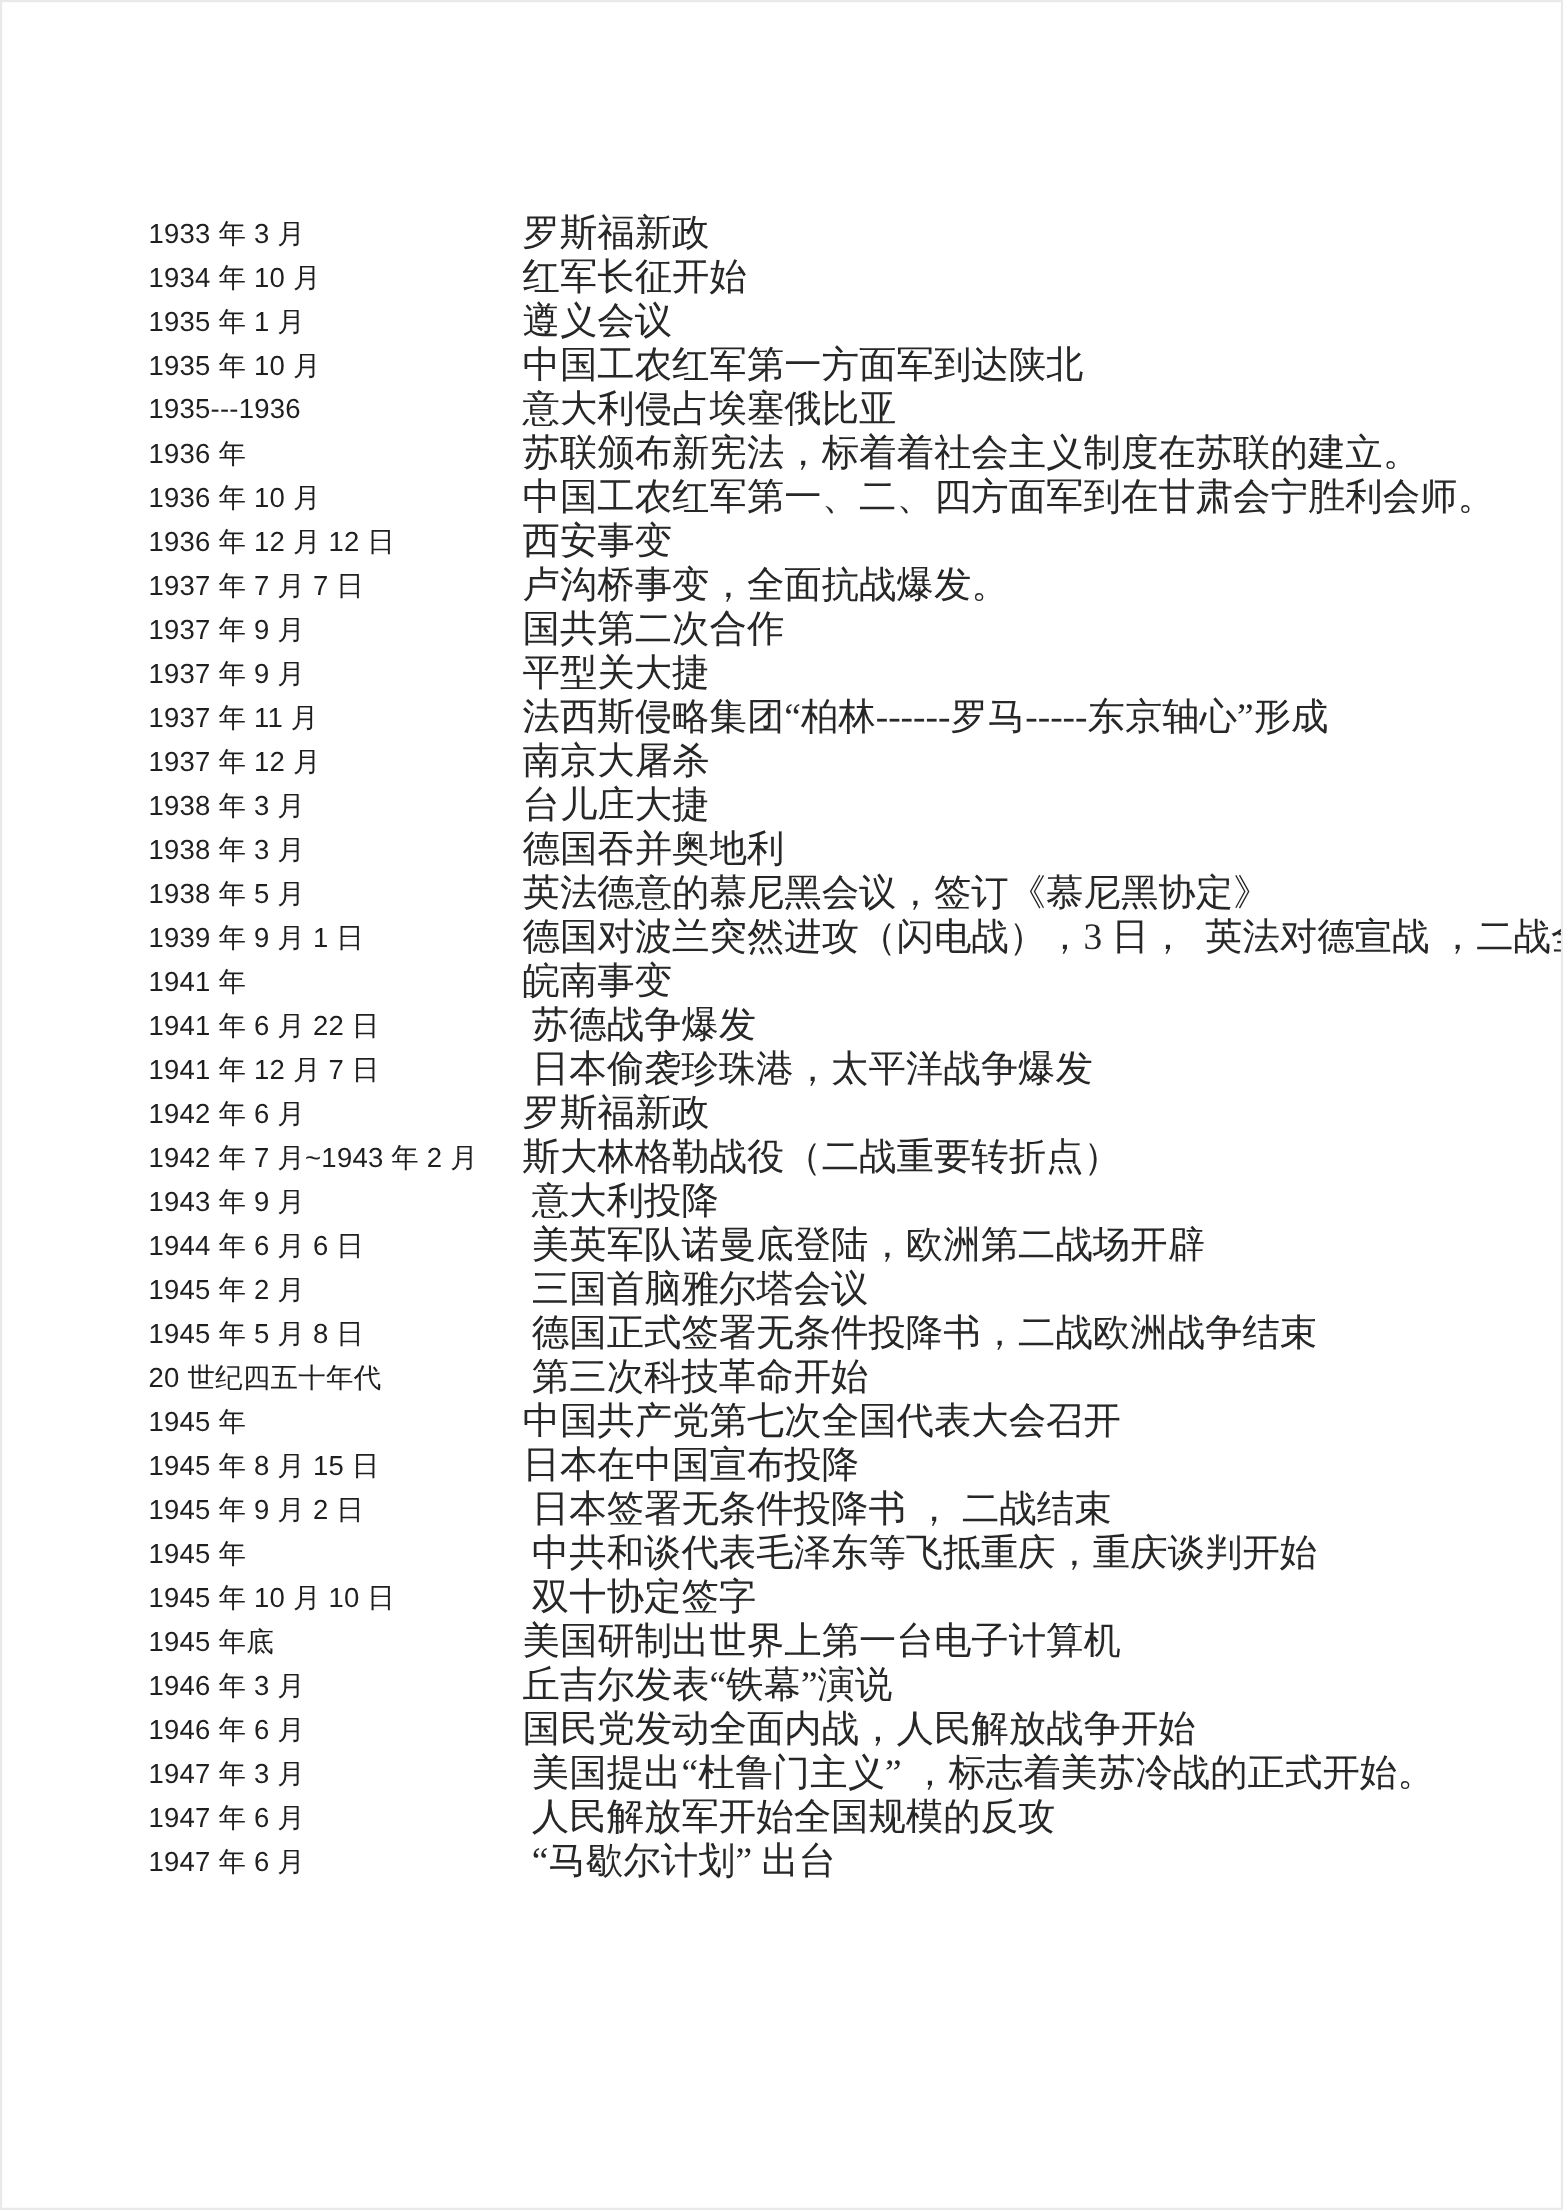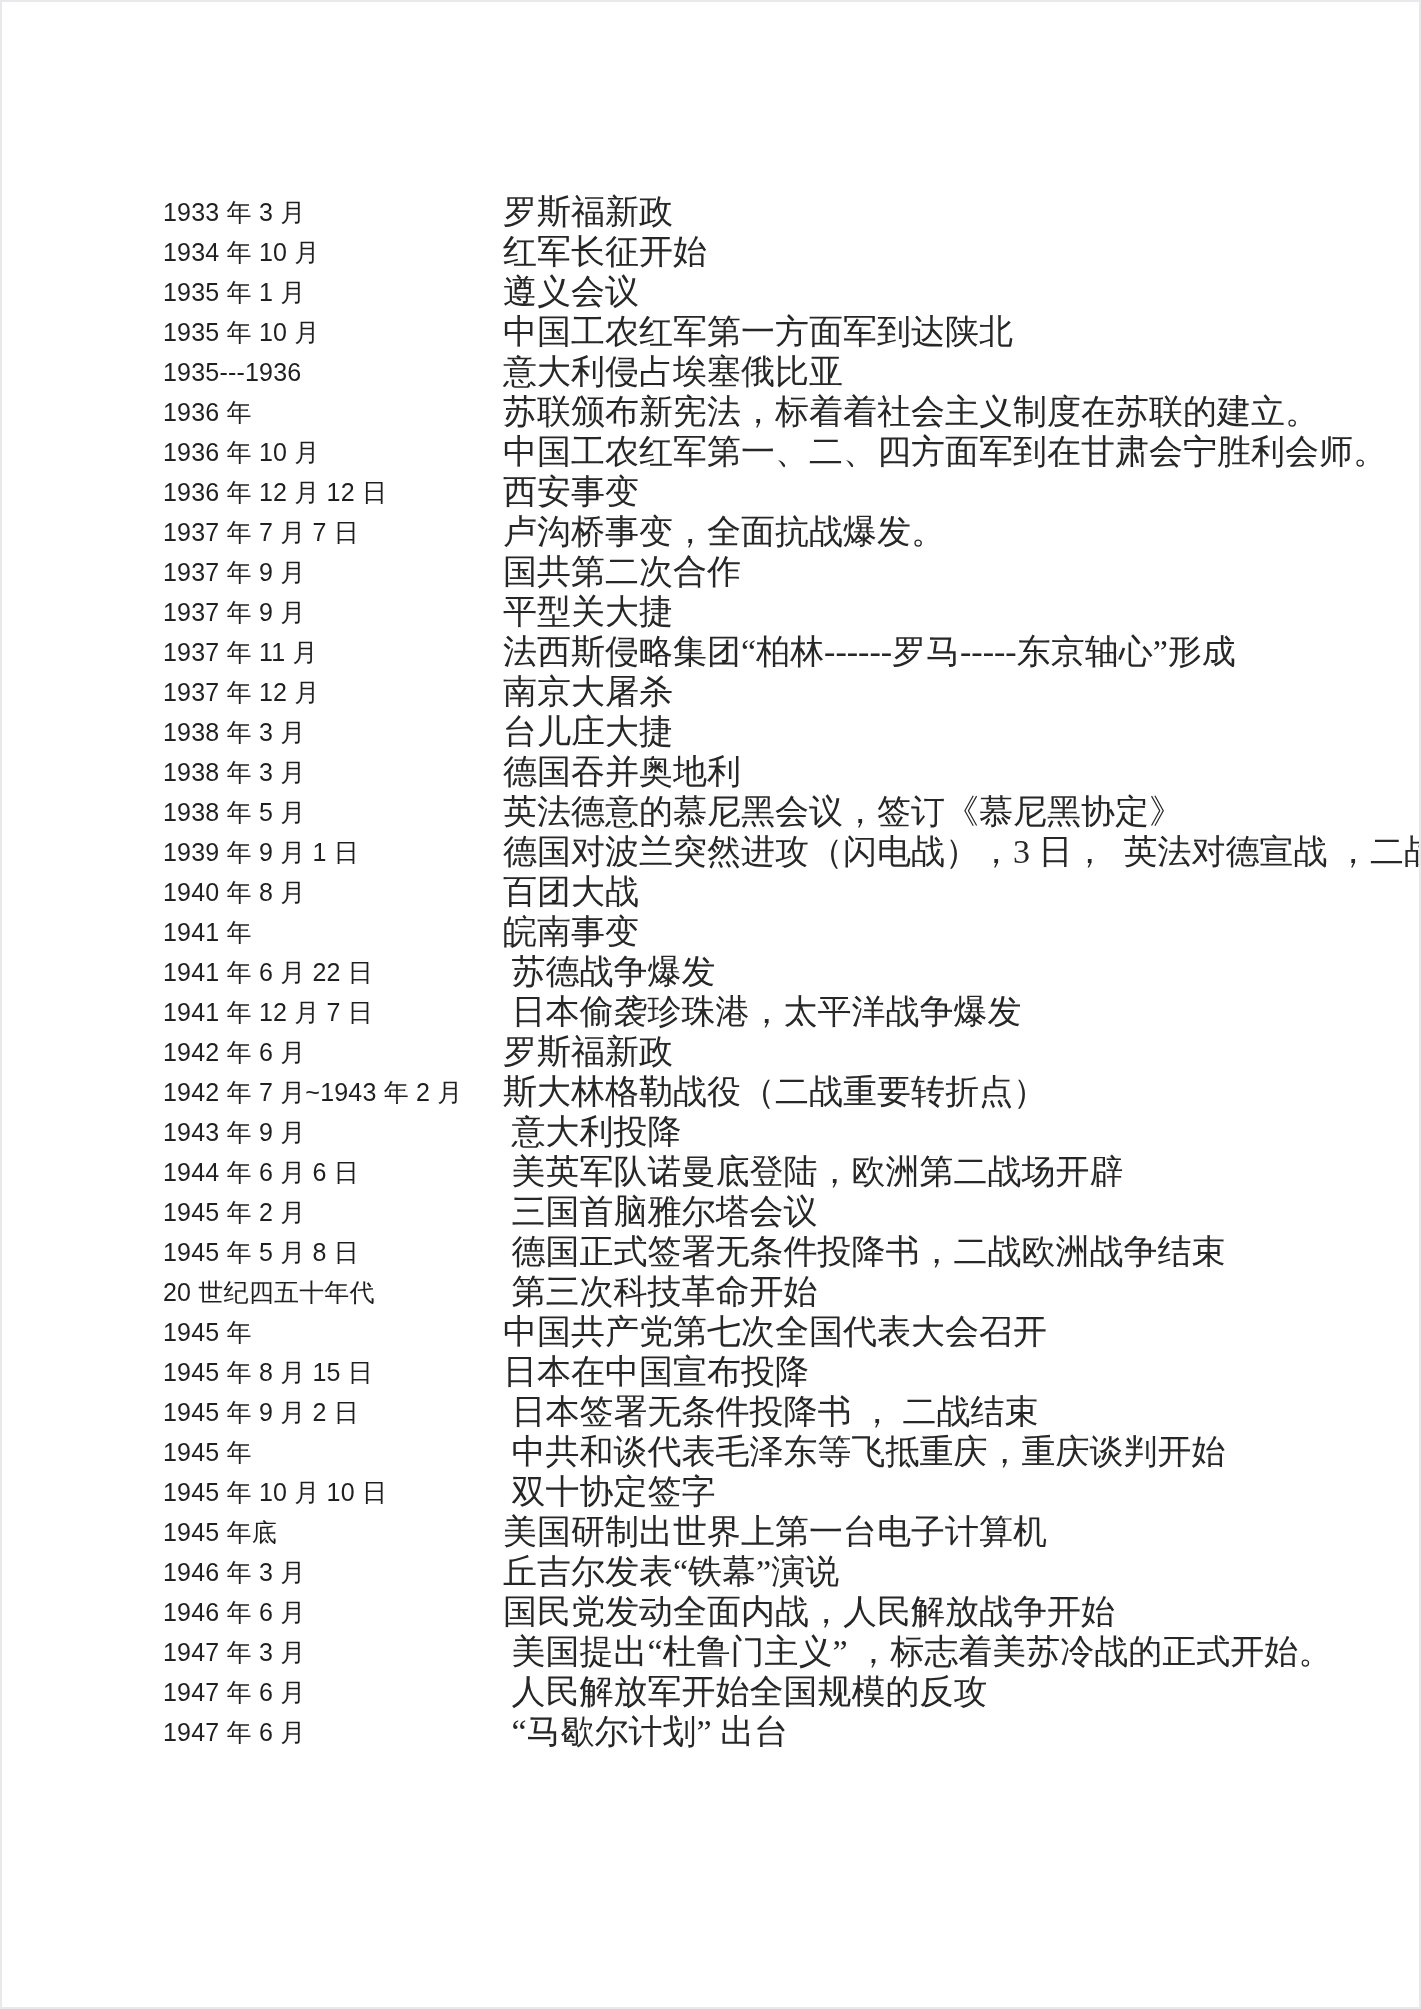--- a/index.html
+++ b/index.html
@@ -16,21 +16,20 @@
     font-family: "Liberation Sans", "DejaVu Sans", sans-serif;
   }
   .timeline {
     margin-top: 190px;
   }
   .timeline-row {
     display: flex;
     align-items: center;
     height: 40px;
     white-space: pre;
-    padding-left: 28px;
   }
   .date-cell {
     margin-left: 133px;
     width: 340px;
     flex: 0 0 340px;
     font-size: 25px;
     color: #1f1f1f;
     letter-spacing: 0.2px;
     font-family: "Liberation Sans", "DejaVu Sans", sans-serif;
   }
@@ -54,21 +53,20 @@
     <div class="timeline-row"><span class="date-cell">1936 年 12 月 12 日</span><span class="event-cell">西安事变</span></div>
     <div class="timeline-row"><span class="date-cell">1937 年 7 月 7 日</span><span class="event-cell">卢沟桥事变，全面抗战爆发。</span></div>
     <div class="timeline-row"><span class="date-cell">1937 年 9 月</span><span class="event-cell">国共第二次合作</span></div>
     <div class="timeline-row"><span class="date-cell">1937 年 9 月</span><span class="event-cell">平型关大捷</span></div>
     <div class="timeline-row"><span class="date-cell">1937 年 11 月</span><span class="event-cell">法西斯侵略集团“柏林------罗马-----东京轴心”形成</span></div>
     <div class="timeline-row"><span class="date-cell">1937 年 12 月</span><span class="event-cell">南京大屠杀</span></div>
     <div class="timeline-row"><span class="date-cell">1938 年 3 月</span><span class="event-cell">台儿庄大捷</span></div>
     <div class="timeline-row"><span class="date-cell">1938 年 3 月</span><span class="event-cell">德国吞并奥地利</span></div>
     <div class="timeline-row"><span class="date-cell">1938 年 5 月</span><span class="event-cell">英法德意的慕尼黑会议，签订《慕尼黑协定》</span></div>
     <div class="timeline-row"><span class="date-cell">1939 年 9 月 1 日</span><span class="event-cell">德国对波兰突然进攻（闪电战），3 日，  英法对德宣战 ，二战全面爆发</span></div>
-    <div class="timeline-row"><span class="date-cell">1940 年 8 月</span><span class="event-cell">百团大战</span></div>
     <div class="timeline-row"><span class="date-cell">1941 年</span><span class="event-cell">皖南事变</span></div>
     <div class="timeline-row"><span class="date-cell">1941 年 6 月 22 日</span><span class="event-cell"> 苏德战争爆发</span></div>
     <div class="timeline-row"><span class="date-cell">1941 年 12 月 7 日</span><span class="event-cell"> 日本偷袭珍珠港，太平洋战争爆发</span></div>
     <div class="timeline-row"><span class="date-cell">1942 年 6 月</span><span class="event-cell">罗斯福新政</span></div>
     <div class="timeline-row"><span class="date-cell">1942 年 7 月~1943 年 2 月</span><span class="event-cell">斯大林格勒战役（二战重要转折点）</span></div>
     <div class="timeline-row"><span class="date-cell">1943 年 9 月</span><span class="event-cell"> 意大利投降</span></div>
     <div class="timeline-row"><span class="date-cell">1944 年 6 月 6 日</span><span class="event-cell"> 美英军队诺曼底登陆，欧洲第二战场开辟</span></div>
     <div class="timeline-row"><span class="date-cell">1945 年 2 月</span><span class="event-cell"> 三国首脑雅尔塔会议</span></div>
     <div class="timeline-row"><span class="date-cell">1945 年 5 月 8 日</span><span class="event-cell"> 德国正式签署无条件投降书，二战欧洲战争结束</span></div>
     <div class="timeline-row"><span class="date-cell">20 世纪四五十年代</span><span class="event-cell"> 第三次科技革命开始</span></div>

